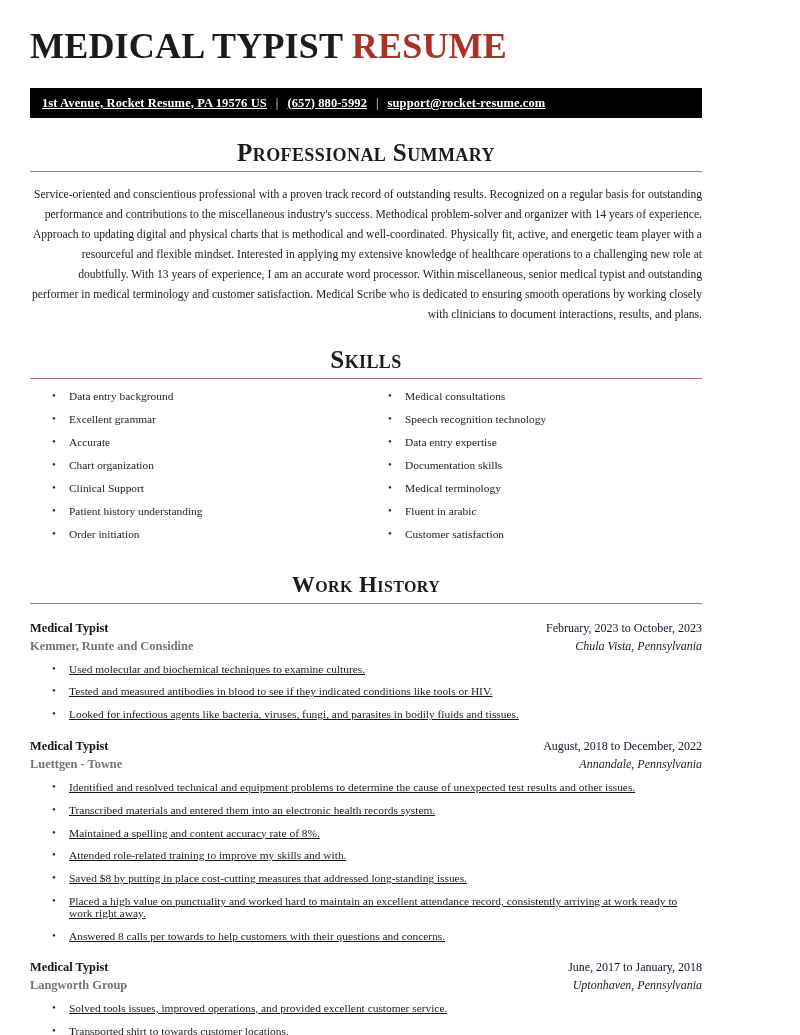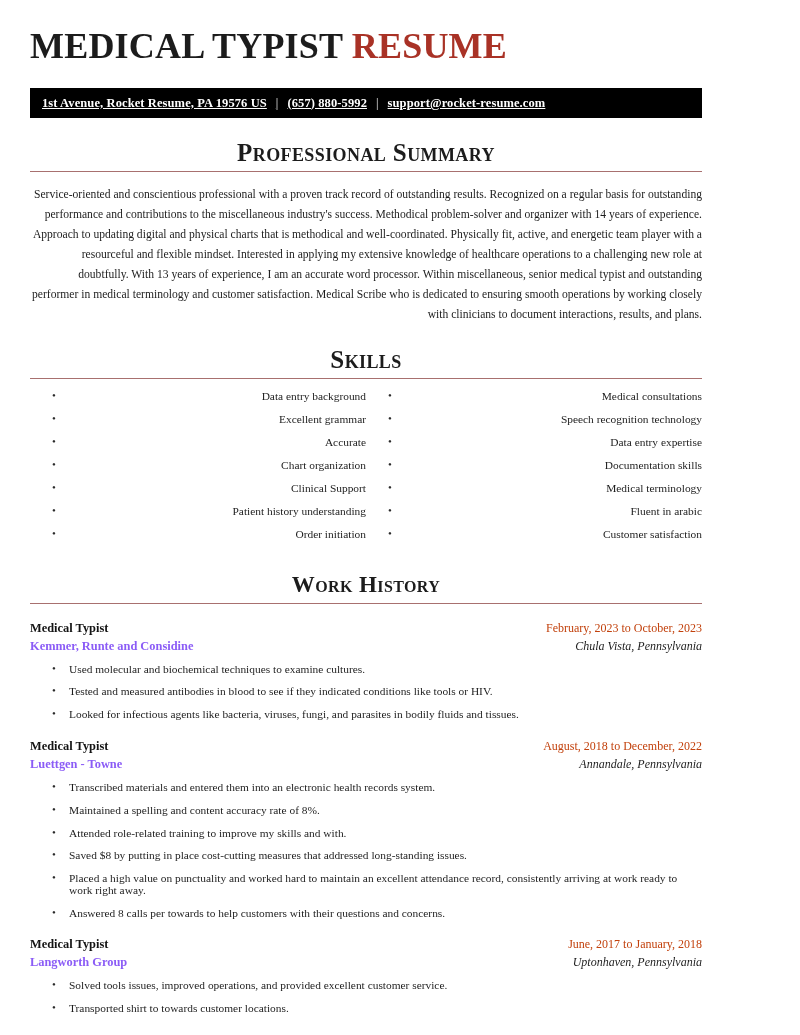--- a/index.html
+++ b/index.html
@@ -79,21 +79,20 @@
     font-size: 11.6px;
     line-height: 1.72;
     text-align: right;
     color: #1d1d1d;
   }
 
   
   .skills-wrap {
     margin-top: 12px;
     display: flex;
-    text-align: right;
   }
   .skills-col {
     width: 50%;
     padding-left: 22px;
   }
   .skills-col ul { list-style: none; }
   .skills-col li {
     font-size: 11.4px;
     line-height: 1.0;
     padding: 0 0 0 17px;
@@ -121,40 +120,41 @@
     line-height: 1.45;
   }
   .job-title {
     font-size: 12.4px;
     font-weight: 700;
     color: #141414;
   }
   .job-dates {
     font-size: 12px;
     font-weight: 400;
-    color: #c2410c;
+    color: #0f172a;
     white-space: nowrap;
   }
   .job-company {
     font-size: 12.4px;
     font-weight: 700;
-    color: #8b5cf6;
+    color: #737373;
   }
   .job-location {
     font-size: 12px;
     font-style: italic;
     color: #1d1d1d;
     text-align: center;
     white-space: nowrap;
   }
 
   .job-bullets {
     list-style: none;
     margin-top: 8px;
     padding-left: 22px;
+    text-decoration: underline;
   }
   .job-bullets li {
     font-size: 11.4px;
     line-height: 1.0;
     padding-left: 17px;
     margin-bottom: 11.5px;
     position: relative;
     color: #1d1d1d;
   }
   .job-bullets li::before {
@@ -241,20 +241,21 @@
         <div class="job">
           <div class="job-line">
             <span class="job-title">Medical Typist</span>
             <span class="job-dates">August, 2018 to December, 2022</span>
           </div>
           <div class="job-line">
             <span class="job-company">Luettgen - Towne</span>
             <span class="job-location">Annandale, Pennsylvania</span>
           </div>
           <ul class="job-bullets">
+            <li>Identified and resolved technical and equipment problems to determine the cause of unexpected test results and other issues.</li>
             <li>Transcribed materials and entered them into an electronic health records system.</li>
             <li>Maintained a spelling and content accuracy rate of 8%.</li>
             <li>Attended role-related training to improve my skills and with.</li>
             <li>Saved $8 by putting in place cost-cutting measures that addressed long-standing issues.</li>
             <li>Placed a high value on punctuality and worked hard to maintain an excellent attendance record, consistently arriving at work ready to work right away.</li>
             <li>Answered 8 calls per towards to help customers with their questions and concerns.</li>
           </ul>
         </div>
         <div class="job">
           <div class="job-line">

